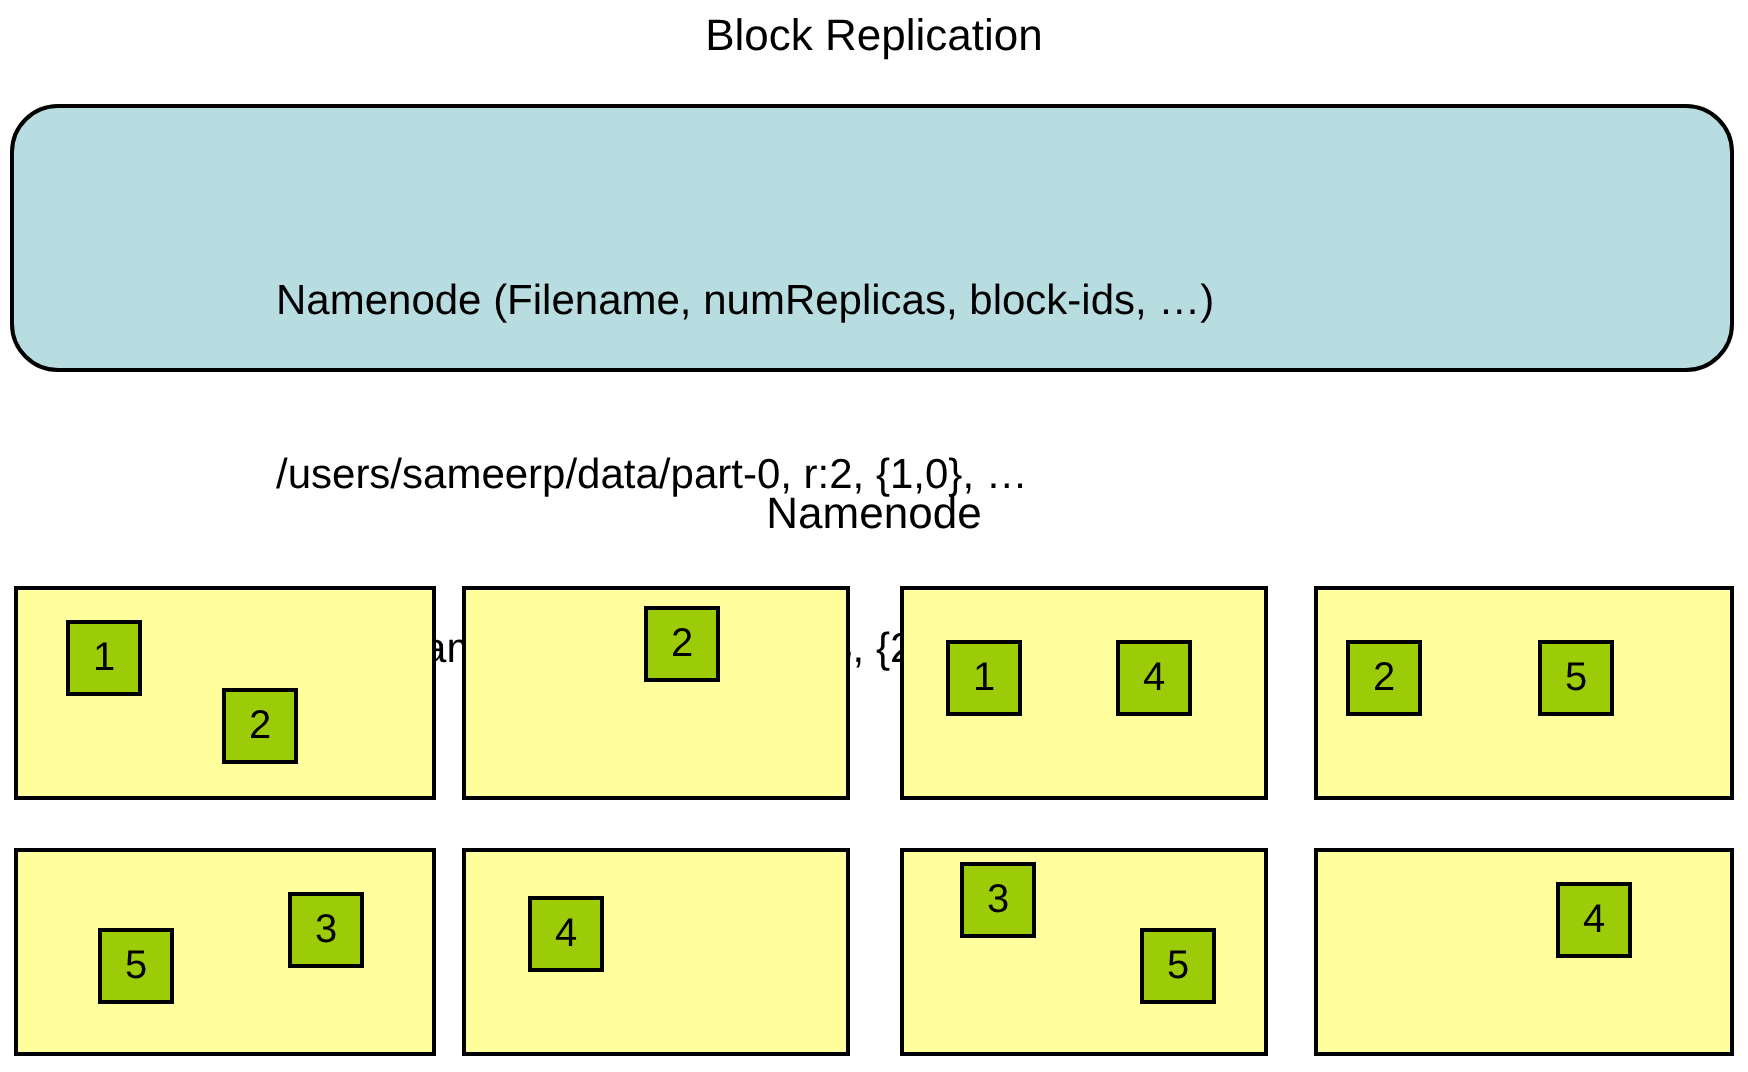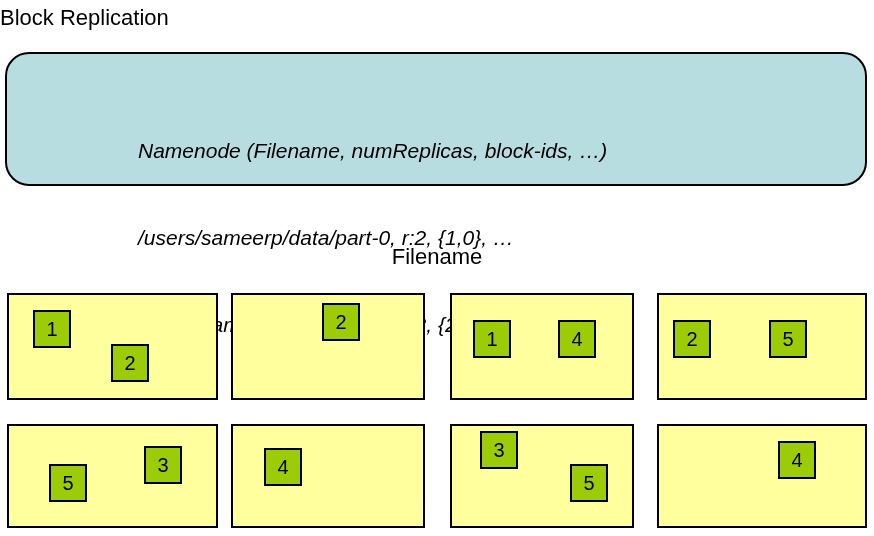--- a/index.html
+++ b/index.html
@@ -22,21 +22,21 @@
     top: 0;
     width: 874px;
     height: 536px;
   }
 
   .title {
     position: absolute;
     left: 0;
     top: 4px;
     width: 874px;
-    text-align: left;
+    text-align: center;
     font-size: 22px;
     line-height: 28px;
     color: #000000;
     white-space: nowrap;
   }
 
   .namenode-box {
     position: absolute;
     left: 5px;
     top: 52px;
@@ -50,21 +50,20 @@
 
   .namenode-text {
     position: absolute;
     left: 138px;
     top: 78px;
     width: 700px;
     font-size: 21px;
     line-height: 29px;
     color: #000000;
     white-space: pre;
-    font-style: italic;
   }
   .namenode-text div {
     white-space: nowrap;
   }
 
   .datanodes-label {
     position: absolute;
     left: 0;
     top: 243px;
     width: 874px;
@@ -103,21 +102,21 @@
   <div class="title">Block Replication</div>
 
   <div class="namenode-box"></div>
 
   <div class="namenode-text">
     <div>Namenode (Filename, numReplicas, block-ids, …)</div>
     <div>/users/sameerp/data/part-0, r:2, {1,0}, …</div>
     <div>/users/sameerp/data/part-1, r:3, {2,4,5}, …</div>
   </div>
 
-  <div class="datanodes-label">Filename</div>
+  <div class="datanodes-label">Namenode</div>
 
   <div id="datanode-layer">
       <div class="datanode" style="left: 7px; top: 293px; width: 211px; height: 107px;"></div>
       <div class="block" style="left: 33px; top: 310px;">1</div>
       <div class="block" style="left: 111px; top: 344px;">2</div>
       <div class="datanode" style="left: 231px; top: 293px; width: 194px; height: 107px;"></div>
       <div class="block" style="left: 322px; top: 303px;">2</div>
       <div class="datanode" style="left: 450px; top: 293px; width: 184px; height: 107px;"></div>
       <div class="block" style="left: 473px; top: 320px;">1</div>
       <div class="block" style="left: 558px; top: 320px;">4</div>

